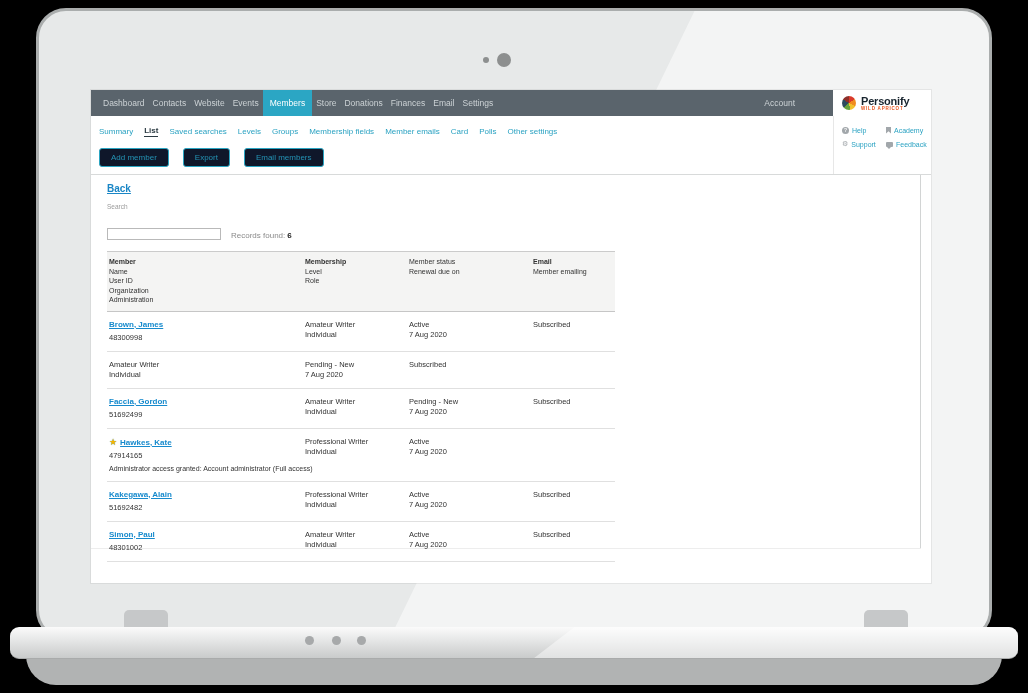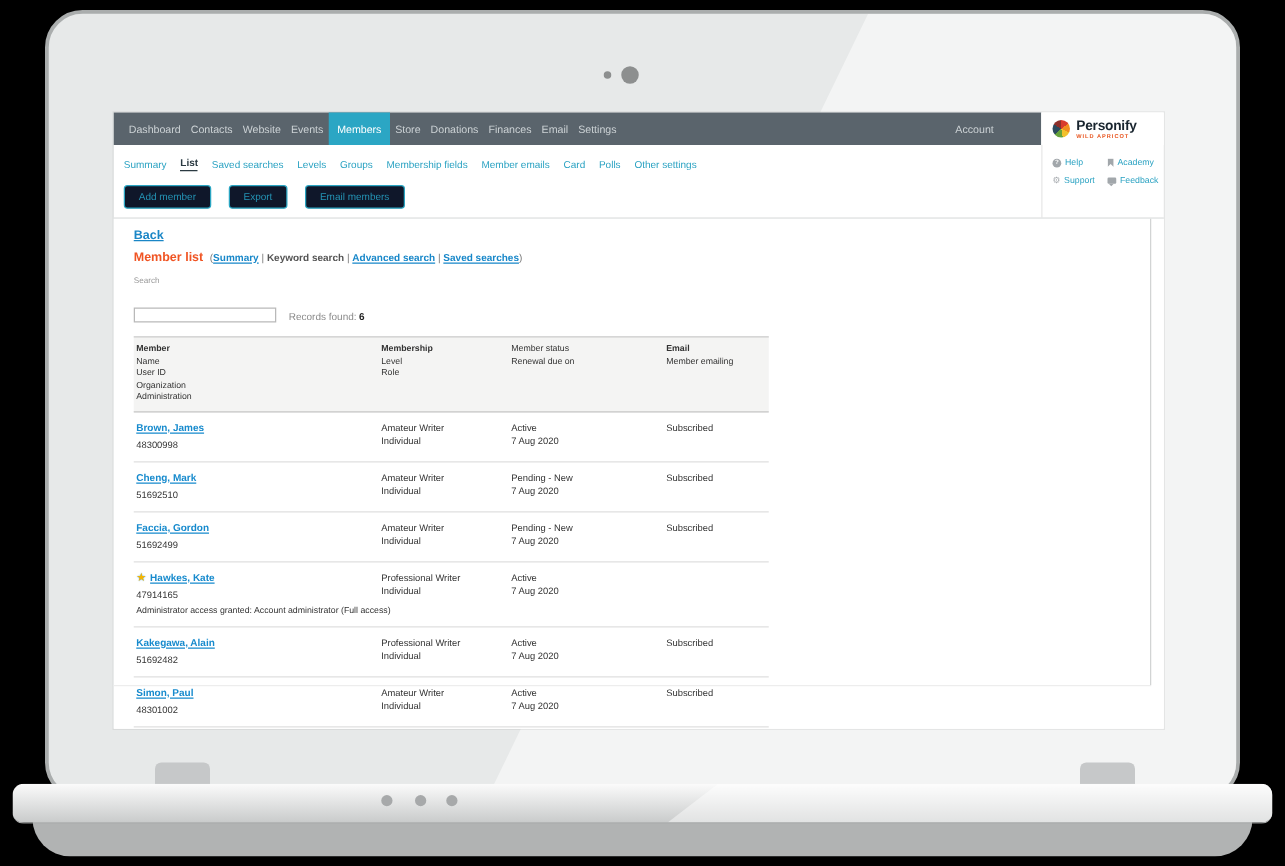--- a/index.html
+++ b/index.html
@@ -182,30 +182,20 @@
         <button class="btn">Email members</button>
       </div>
       <div class="header-divider"></div>
 
       <div class="content">
         <div class="scroll-line"></div>
         <div class="panel-bottom-line"></div>
         <div class="inner">
           <a class="back-link">Back</a>
 
-          <div class="title-row">
-            <span class="page-title">Member list</span>
-            <span>(</span><a class="t-link">Summary</a>
-            <span>|</span>
-            <span class="t-current">Keyword search</span>
-            <span>|</span>
-            <a class="t-link">Advanced search</a>
-            <span>|</span>
-            <a class="t-link">Saved searches</a><span>)</span>
-          </div>
 
           <div class="search-label">Search</div>
           <div class="search-row">
             <input class="search-input" type="text" value="" style="">
             <span class="records">
               <span>Records found:</span><b>6</b>
             </span>
           </div>
 
           
@@ -245,24 +235,20 @@
               <div class="cell">
                   <div>Active</div>
                   <div>7 Aug 2020</div>
                 </div>
               <div class="cell">
                   <div>Subscribed</div>
                 </div>
             </div>
 
             <div class="trow">
-              <div class="cell">
-                  <div><a class="namelink">Cheng, Mark</a></div>
-                <div class="uid">51692510</div>
-                </div>
               <div class="cell">
                   <div>Amateur Writer</div>
                   <div>Individual</div>
                 </div>
               <div class="cell">
                   <div>Pending - New</div>
                   <div>7 Aug 2020</div>
                 </div>
               <div class="cell">
                   <div>Subscribed</div>

